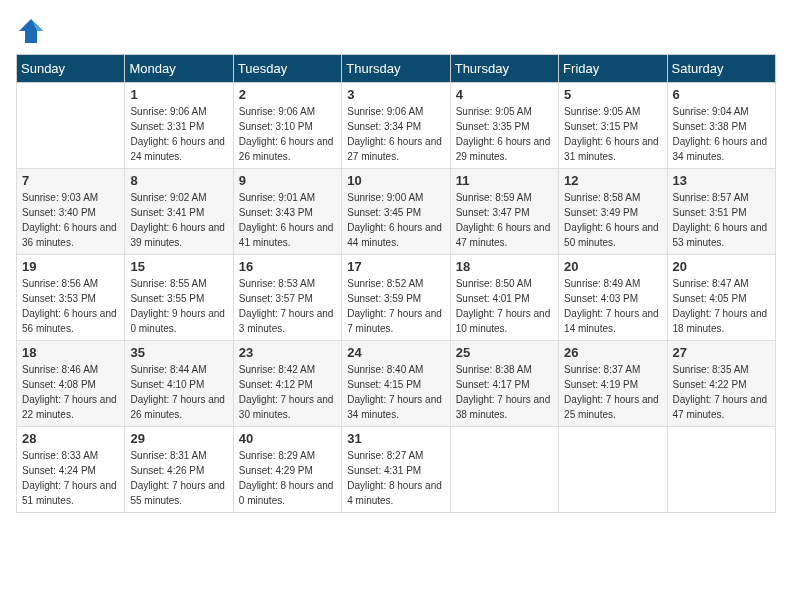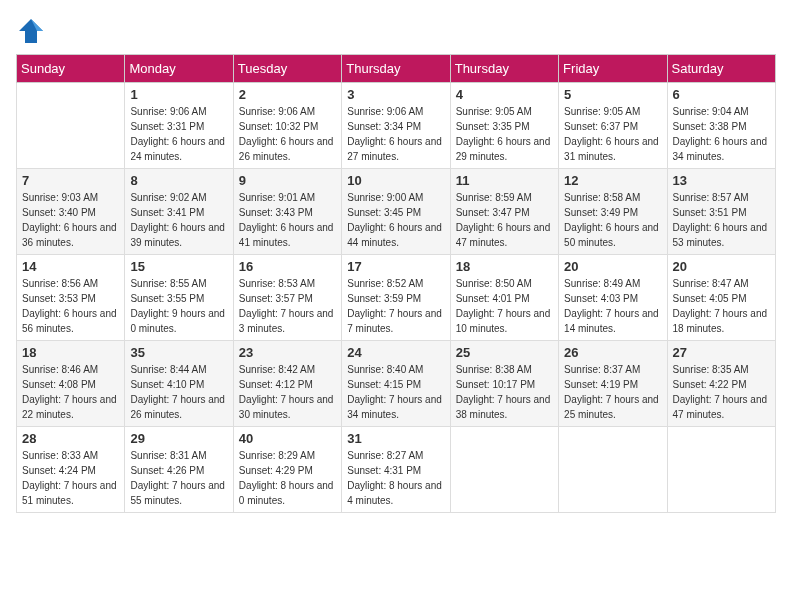--- a/index.html
+++ b/index.html
@@ -51,21 +51,21 @@
     .location {
       font-size: 16px;
       color: #555;
     }
     .calendar {
       width: 100%;
       border-collapse: collapse;
       font-size: 11px;
     }
     .calendar th {
-      background-color: #be185d;
+      background-color: #0c4a6e;
       color: #fff;
       padding: 6px 4px;
       text-align: left;
       font-size: 13px;
       font-weight: normal;
       border: 1px solid #ccc;
     }
     .calendar td {
       border: 1px solid #ddd;
       vertical-align: top;
@@ -133,21 +133,21 @@
         <div class="day-info">
           <span>Sunrise: 9:06 AM</span><br>
           <span>Sunset: 3:31 PM</span><br>
           <span>Daylight: 6 hours and 24 minutes.</span>
         </div>
         </td>
         <td>
           <span class="day-number">2</span>
         <div class="day-info">
           <span>Sunrise: 9:06 AM</span><br>
-          <span>Sunset: 10:32 PM</span><br>
+          <span>Sunset: 3:10 PM</span><br>
           <span>Daylight: 6 hours and 26 minutes.</span>
         </div>
         </td>
         <td>
           <span class="day-number">3</span>
         <div class="day-info">
           <span>Sunrise: 9:06 AM</span><br>
           <span>Sunset: 3:34 PM</span><br>
           <span>Daylight: 6 hours and 27 minutes.</span>
         </div>
@@ -157,21 +157,21 @@
         <div class="day-info">
           <span>Sunrise: 9:05 AM</span><br>
           <span>Sunset: 3:35 PM</span><br>
           <span>Daylight: 6 hours and 29 minutes.</span>
         </div>
         </td>
         <td>
           <span class="day-number">5</span>
         <div class="day-info">
           <span>Sunrise: 9:05 AM</span><br>
-          <span>Sunset: 6:37 PM</span><br>
+          <span>Sunset: 3:15 PM</span><br>
           <span>Daylight: 6 hours and 31 minutes.</span>
         </div>
         </td>
         <td>
           <span class="day-number">6</span>
         <div class="day-info">
           <span>Sunrise: 9:04 AM</span><br>
           <span>Sunset: 3:38 PM</span><br>
           <span>Daylight: 6 hours and 34 minutes.</span>
         </div>
@@ -230,21 +230,21 @@
           <span class="day-number">13</span>
         <div class="day-info">
           <span>Sunrise: 8:57 AM</span><br>
           <span>Sunset: 3:51 PM</span><br>
           <span>Daylight: 6 hours and 53 minutes.</span>
         </div>
         </td>
       </tr>
       <tr>
         <td>
-          <span class="day-number">14</span>
+          <span class="day-number">19</span>
         <div class="day-info">
           <span>Sunrise: 8:56 AM</span><br>
           <span>Sunset: 3:53 PM</span><br>
           <span>Daylight: 6 hours and 56 minutes.</span>
         </div>
         </td>
         <td>
           <span class="day-number">15</span>
         <div class="day-info">
           <span>Sunrise: 8:55 AM</span><br>
@@ -323,21 +323,21 @@
         <div class="day-info">
           <span>Sunrise: 8:40 AM</span><br>
           <span>Sunset: 4:15 PM</span><br>
           <span>Daylight: 7 hours and 34 minutes.</span>
         </div>
         </td>
         <td>
           <span class="day-number">25</span>
         <div class="day-info">
           <span>Sunrise: 8:38 AM</span><br>
-          <span>Sunset: 10:17 PM</span><br>
+          <span>Sunset: 4:17 PM</span><br>
           <span>Daylight: 7 hours and 38 minutes.</span>
         </div>
         </td>
         <td>
           <span class="day-number">26</span>
         <div class="day-info">
           <span>Sunrise: 8:37 AM</span><br>
           <span>Sunset: 4:19 PM</span><br>
           <span>Daylight: 7 hours and 25 minutes.</span>
         </div>

